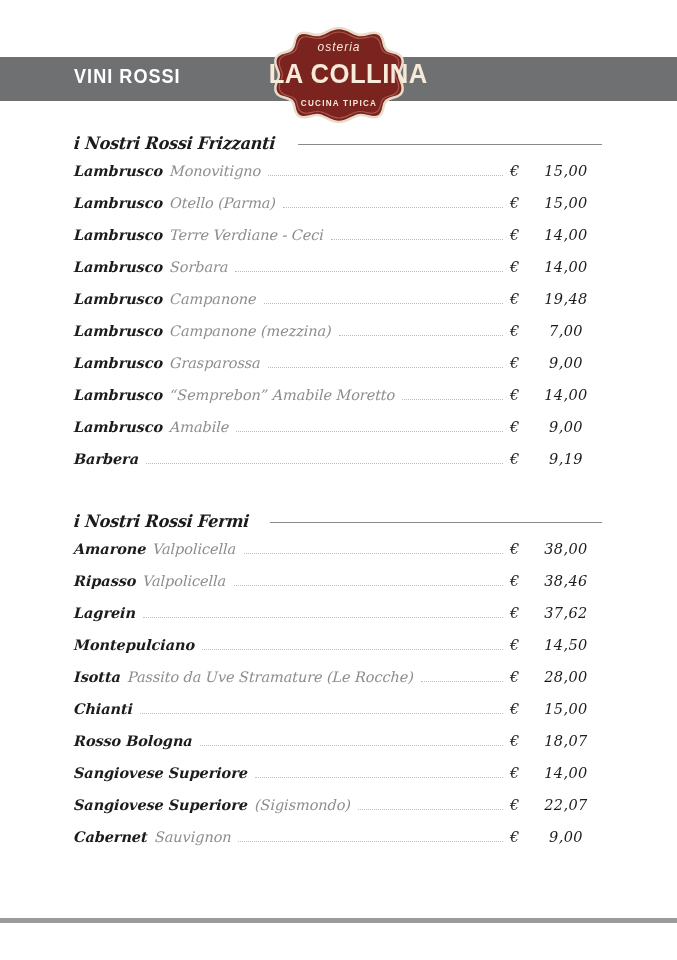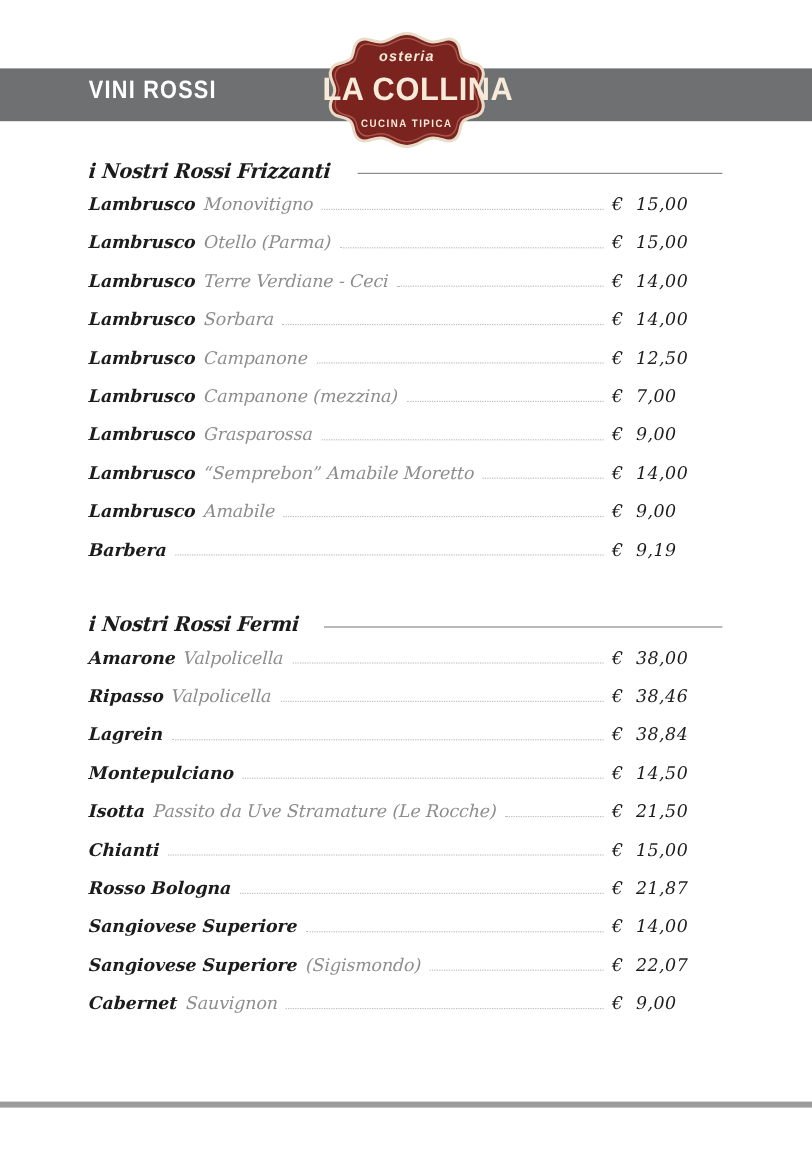--- a/index.html
+++ b/index.html
@@ -52,21 +52,21 @@
     left: 0;
     width: 148px;
     text-align: center;
     color: #f6ead9;
     font-family: "Liberation Sans", sans-serif;
     white-space: nowrap;
   }
   .logo-osteria {
     top: 14px;
     font-size: 12px;
-    font-weight: bold;
+    font-weight: normal;
     letter-spacing: 1px;
     font-style: italic;
   }
   .logo-main {
     top: 33px;
     font-size: 27px;
     font-weight: bold;
     letter-spacing: 0.5px;
     transform: scaleX(0.95);
   }
@@ -163,21 +163,21 @@
     font-style: italic;
     font-size: 14.5px;
     color: #1c1c1c;
   }
   .price-cur {
     flex: 0 0 20px;
     text-align: left;
   }
   .price-val {
     flex: 1 1 auto;
-    text-align: left;
+    text-align: center;
     letter-spacing: 0.4px;
   }
 
   
   .footer-rule {
     position: absolute;
     left: 0;
     top: 918px;
     width: 677px;
     height: 5px;
@@ -297,21 +297,21 @@
   </div>
 
   <div class="row">
     <span class="names">
       <span class="name-main">Lambrusco</span>
       <span class="name-sub">Campanone</span>
     </span>
     <span class="leader"></span>
     <span class="price">
       <span class="price-cur">€</span>
-      <span class="price-val">12,50</span>
+      <span class="price-val">19,48</span>
     </span>
   </div>
 
   <div class="row">
     <span class="names">
       <span class="name-main">Lambrusco</span>
       <span class="name-sub">Campanone (mezzina)</span>
     </span>
     <span class="leader"></span>
     <span class="price">
@@ -398,21 +398,21 @@
   </div>
 
   <div class="row">
     <span class="names">
       <span class="name-main">Lagrein</span>
 
     </span>
     <span class="leader"></span>
     <span class="price">
       <span class="price-cur">€</span>
-      <span class="price-val">38,84</span>
+      <span class="price-val">37,62</span>
     </span>
   </div>
 
   <div class="row">
     <span class="names">
       <span class="name-main">Montepulciano</span>
 
     </span>
     <span class="leader"></span>
     <span class="price">
@@ -422,21 +422,21 @@
   </div>
 
   <div class="row">
     <span class="names">
       <span class="name-main">Isotta</span>
       <span class="name-sub">Passito da Uve Stramature (Le Rocche)</span>
     </span>
     <span class="leader"></span>
     <span class="price">
       <span class="price-cur">€</span>
-      <span class="price-val">21,50</span>
+      <span class="price-val">28,00</span>
     </span>
   </div>
 
   <div class="row">
     <span class="names">
       <span class="name-main">Chianti</span>
 
     </span>
     <span class="leader"></span>
     <span class="price">
@@ -446,21 +446,21 @@
   </div>
 
   <div class="row">
     <span class="names">
       <span class="name-main">Rosso Bologna</span>
 
     </span>
     <span class="leader"></span>
     <span class="price">
       <span class="price-cur">€</span>
-      <span class="price-val">21,87</span>
+      <span class="price-val">18,07</span>
     </span>
   </div>
 
   <div class="row">
     <span class="names">
       <span class="name-main">Sangiovese Superiore</span>
 
     </span>
     <span class="leader"></span>
     <span class="price">

